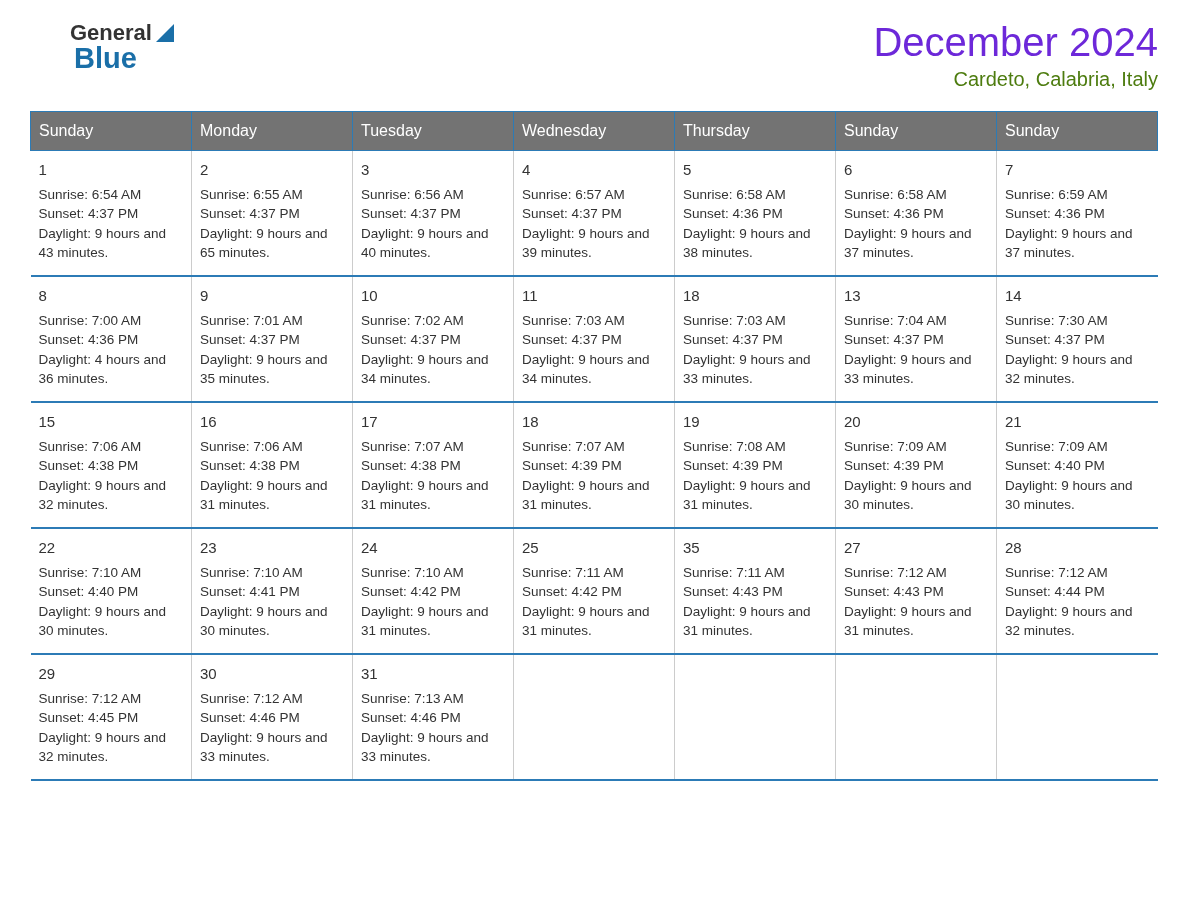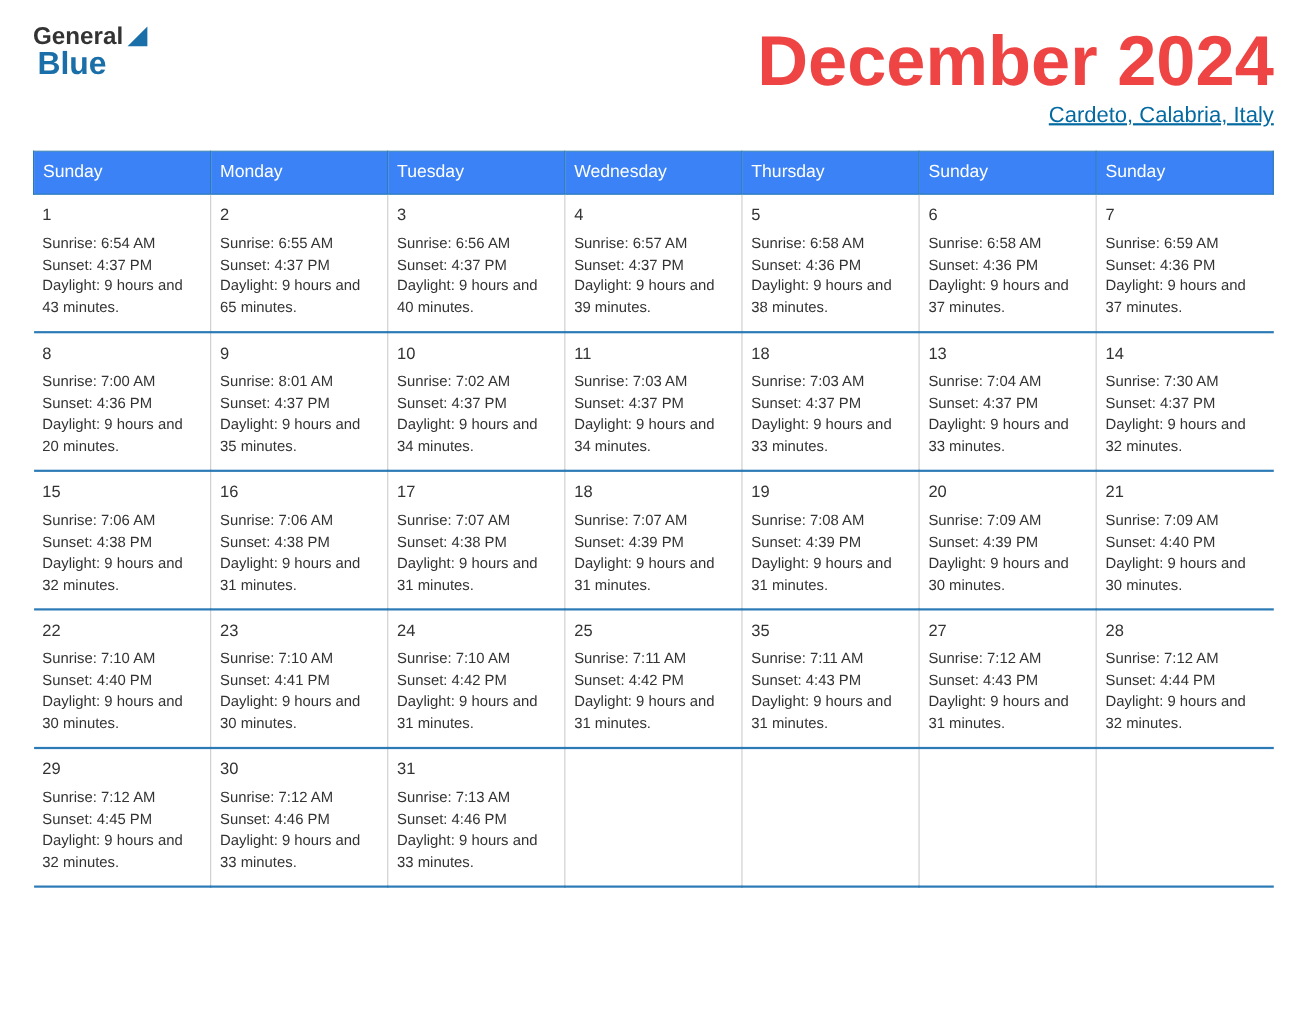--- a/index.html
+++ b/index.html
@@ -29,38 +29,37 @@
     .logo-blue {
       color: #1a6fa8;
       font-size: 29px;
       font-weight: bold;
       margin-left: 4px;
     }
     .title-section {
       text-align: right;
     }
     .month-title {
-      font-size: 64px;
-      font-weight: bold;
-      color: #ef4444;
+      font-size: 40px;
+      font-weight: normal;
+      color: #6d28d9;
       line-height: 1.1;
     }
     .location {
       font-size: 20px;
-      color: #0369a1;
+      color: #4d7c0f;
       margin-top: 4px;
-      text-decoration: underline;
     }
     table {
       width: 100%;
       border-collapse: collapse;
       table-layout: fixed;
     }
     thead tr {
-      background-color: #3b82f6;
+      background-color: #737373;
     }
     thead th {
       color: #fff;
       font-size: 16px;
       font-weight: normal;
       padding: 10px 8px;
       text-align: left;
       border: 1px solid #2c7bb6;
     }
     tbody tr {
@@ -83,21 +82,21 @@
       font-weight: normal;
       display: block;
       margin-bottom: 4px;
     }
   </style>
 </head>
 <body>
 
 <div class="header">
   <div class="logo">
-    <div style="display:flex;flex-direction:column;align-items:flex-start;">
+    <div style="display:flex;flex-direction:column;align-items:flex-start;margin-left:40px;">
       <div style="display:flex;align-items:center;">
         <span class="logo-text">General</span>
         <svg width="22" height="22" viewBox="0 0 22 22" style="margin-left:2px;margin-top:0;">
           <polygon points="2,20 20,2 20,20" fill="#1a6fa8"></polygon>
         </svg>
       </div>
       <span class="logo-blue" style="margin-top:-4px;">Blue</span>
     </div>
   </div>
   <div class="title-section">
@@ -123,22 +122,22 @@
   <tr>
         <td><span class="day-num">1</span><span>Sunrise: 6:54 AM</span><br><span>Sunset: 4:37 PM</span><br><span>Daylight: 9 hours and 43 minutes.</span></td>
         <td><span class="day-num">2</span><span>Sunrise: 6:55 AM</span><br><span>Sunset: 4:37 PM</span><br><span>Daylight: 9 hours and 65 minutes.</span></td>
         <td><span class="day-num">3</span><span>Sunrise: 6:56 AM</span><br><span>Sunset: 4:37 PM</span><br><span>Daylight: 9 hours and 40 minutes.</span></td>
         <td><span class="day-num">4</span><span>Sunrise: 6:57 AM</span><br><span>Sunset: 4:37 PM</span><br><span>Daylight: 9 hours and 39 minutes.</span></td>
         <td><span class="day-num">5</span><span>Sunrise: 6:58 AM</span><br><span>Sunset: 4:36 PM</span><br><span>Daylight: 9 hours and 38 minutes.</span></td>
         <td><span class="day-num">6</span><span>Sunrise: 6:58 AM</span><br><span>Sunset: 4:36 PM</span><br><span>Daylight: 9 hours and 37 minutes.</span></td>
         <td><span class="day-num">7</span><span>Sunrise: 6:59 AM</span><br><span>Sunset: 4:36 PM</span><br><span>Daylight: 9 hours and 37 minutes.</span></td>
       </tr>
       <tr>
-        <td><span class="day-num">8</span><span>Sunrise: 7:00 AM</span><br><span>Sunset: 4:36 PM</span><br><span>Daylight: 9 hours and 20 minutes.</span></td>
-        <td><span class="day-num">9</span><span>Sunrise: 8:01 AM</span><br><span>Sunset: 4:37 PM</span><br><span>Daylight: 9 hours and 35 minutes.</span></td>
+        <td><span class="day-num">8</span><span>Sunrise: 7:00 AM</span><br><span>Sunset: 4:36 PM</span><br><span>Daylight: 4 hours and 36 minutes.</span></td>
+        <td><span class="day-num">9</span><span>Sunrise: 7:01 AM</span><br><span>Sunset: 4:37 PM</span><br><span>Daylight: 9 hours and 35 minutes.</span></td>
         <td><span class="day-num">10</span><span>Sunrise: 7:02 AM</span><br><span>Sunset: 4:37 PM</span><br><span>Daylight: 9 hours and 34 minutes.</span></td>
         <td><span class="day-num">11</span><span>Sunrise: 7:03 AM</span><br><span>Sunset: 4:37 PM</span><br><span>Daylight: 9 hours and 34 minutes.</span></td>
         <td><span class="day-num">18</span><span>Sunrise: 7:03 AM</span><br><span>Sunset: 4:37 PM</span><br><span>Daylight: 9 hours and 33 minutes.</span></td>
         <td><span class="day-num">13</span><span>Sunrise: 7:04 AM</span><br><span>Sunset: 4:37 PM</span><br><span>Daylight: 9 hours and 33 minutes.</span></td>
         <td><span class="day-num">14</span><span>Sunrise: 7:30 AM</span><br><span>Sunset: 4:37 PM</span><br><span>Daylight: 9 hours and 32 minutes.</span></td>
       </tr>
       <tr>
         <td><span class="day-num">15</span><span>Sunrise: 7:06 AM</span><br><span>Sunset: 4:38 PM</span><br><span>Daylight: 9 hours and 32 minutes.</span></td>
         <td><span class="day-num">16</span><span>Sunrise: 7:06 AM</span><br><span>Sunset: 4:38 PM</span><br><span>Daylight: 9 hours and 31 minutes.</span></td>
         <td><span class="day-num">17</span><span>Sunrise: 7:07 AM</span><br><span>Sunset: 4:38 PM</span><br><span>Daylight: 9 hours and 31 minutes.</span></td>

